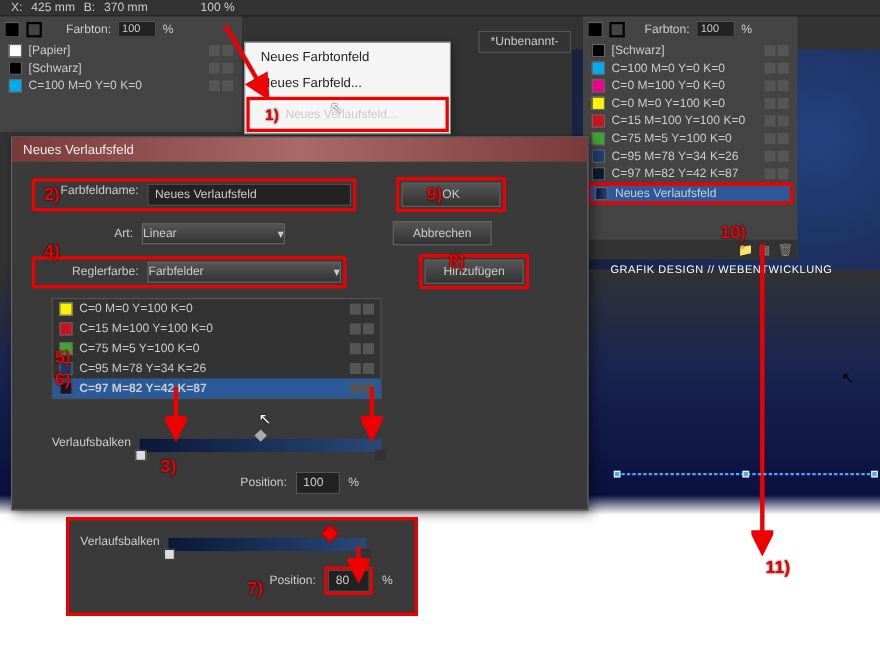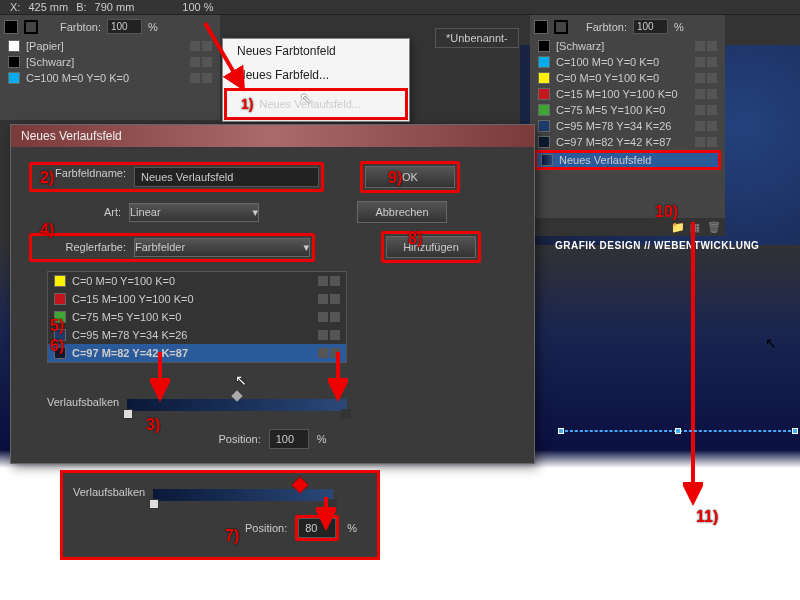--- a/index.html
+++ b/index.html
@@ -41,27 +41,27 @@
 .panel-icons{position:absolute;top:218px;right:75px;width:195px;height:18px;background:#333;display:flex;justify-content:flex-end;align-items:center;gap:6px;padding:0 6px}
 .panel-icons span{width:12px;height:12px;color:#888;font-size:11px;text-align:center}
 svg.arrow-svg{position:absolute;pointer-events:none}
 .cursor{position:absolute;font-size:14px;color:#fff;text-shadow:0 0 2px #000}
 </style>
 </head>
 <body>
 
 <div class="bg"></div>
 <div class="bg-blue"></div>
-<div style="position:absolute;top:240px;left:555px;color:#fff;font-size:10px;font-weight:bold;letter-spacing:.5px">GRAFIK DESIGN // WEBENTWICKLUNG</div>
+<div style="position:absolute;top:240px;left:555px;color:#fff;font-size:10px;font-weight:normal;letter-spacing:.5px">GRAFIK DESIGN // WEBENTWICKLUNG</div>
 
 <div class="toolbar">
   <span>X:</span>
     <span>425 mm</span>
   <span>B:</span>
-    <span>790 mm</span>
+    <span>370 mm</span>
   <span style="margin-left:40px">100 %</span>
 </div>
 
 <div class="panel-top-left">
   <div class="tint-row">
     <span style="width:14px;height:14px;background:#000;border:1px solid #666"></span>
     <span style="width:14px;height:14px;border:2px solid #000;background:#444"></span>
     <span style="width:10px"></span>
     <span>Farbton:</span>
     <input value="100" style="">
@@ -106,20 +106,28 @@
       <span class="sw" style="background:#000"></span>
       <span>[Schwarz]</span>
       <span class="sw-icons">
         <span></span>
         <span></span>
       </span>
     </div>
   <div class="swatch-row">
       <span class="sw" style="background:#00aeef"></span>
       <span>C=100 M=0 Y=0 K=0</span>
+      <span class="sw-icons">
+        <span></span>
+        <span></span>
+      </span>
+    </div>
+  <div class="swatch-row">
+      <span class="sw" style="background:#ec008c"></span>
+      <span>C=0 M=100 Y=0 K=0</span>
       <span class="sw-icons">
         <span></span>
         <span></span>
       </span>
     </div>
   <div class="swatch-row">
       <span class="sw" style="background:#fff200"></span>
       <span>C=0 M=0 Y=100 K=0</span>
       <span class="sw-icons">
         <span></span>

